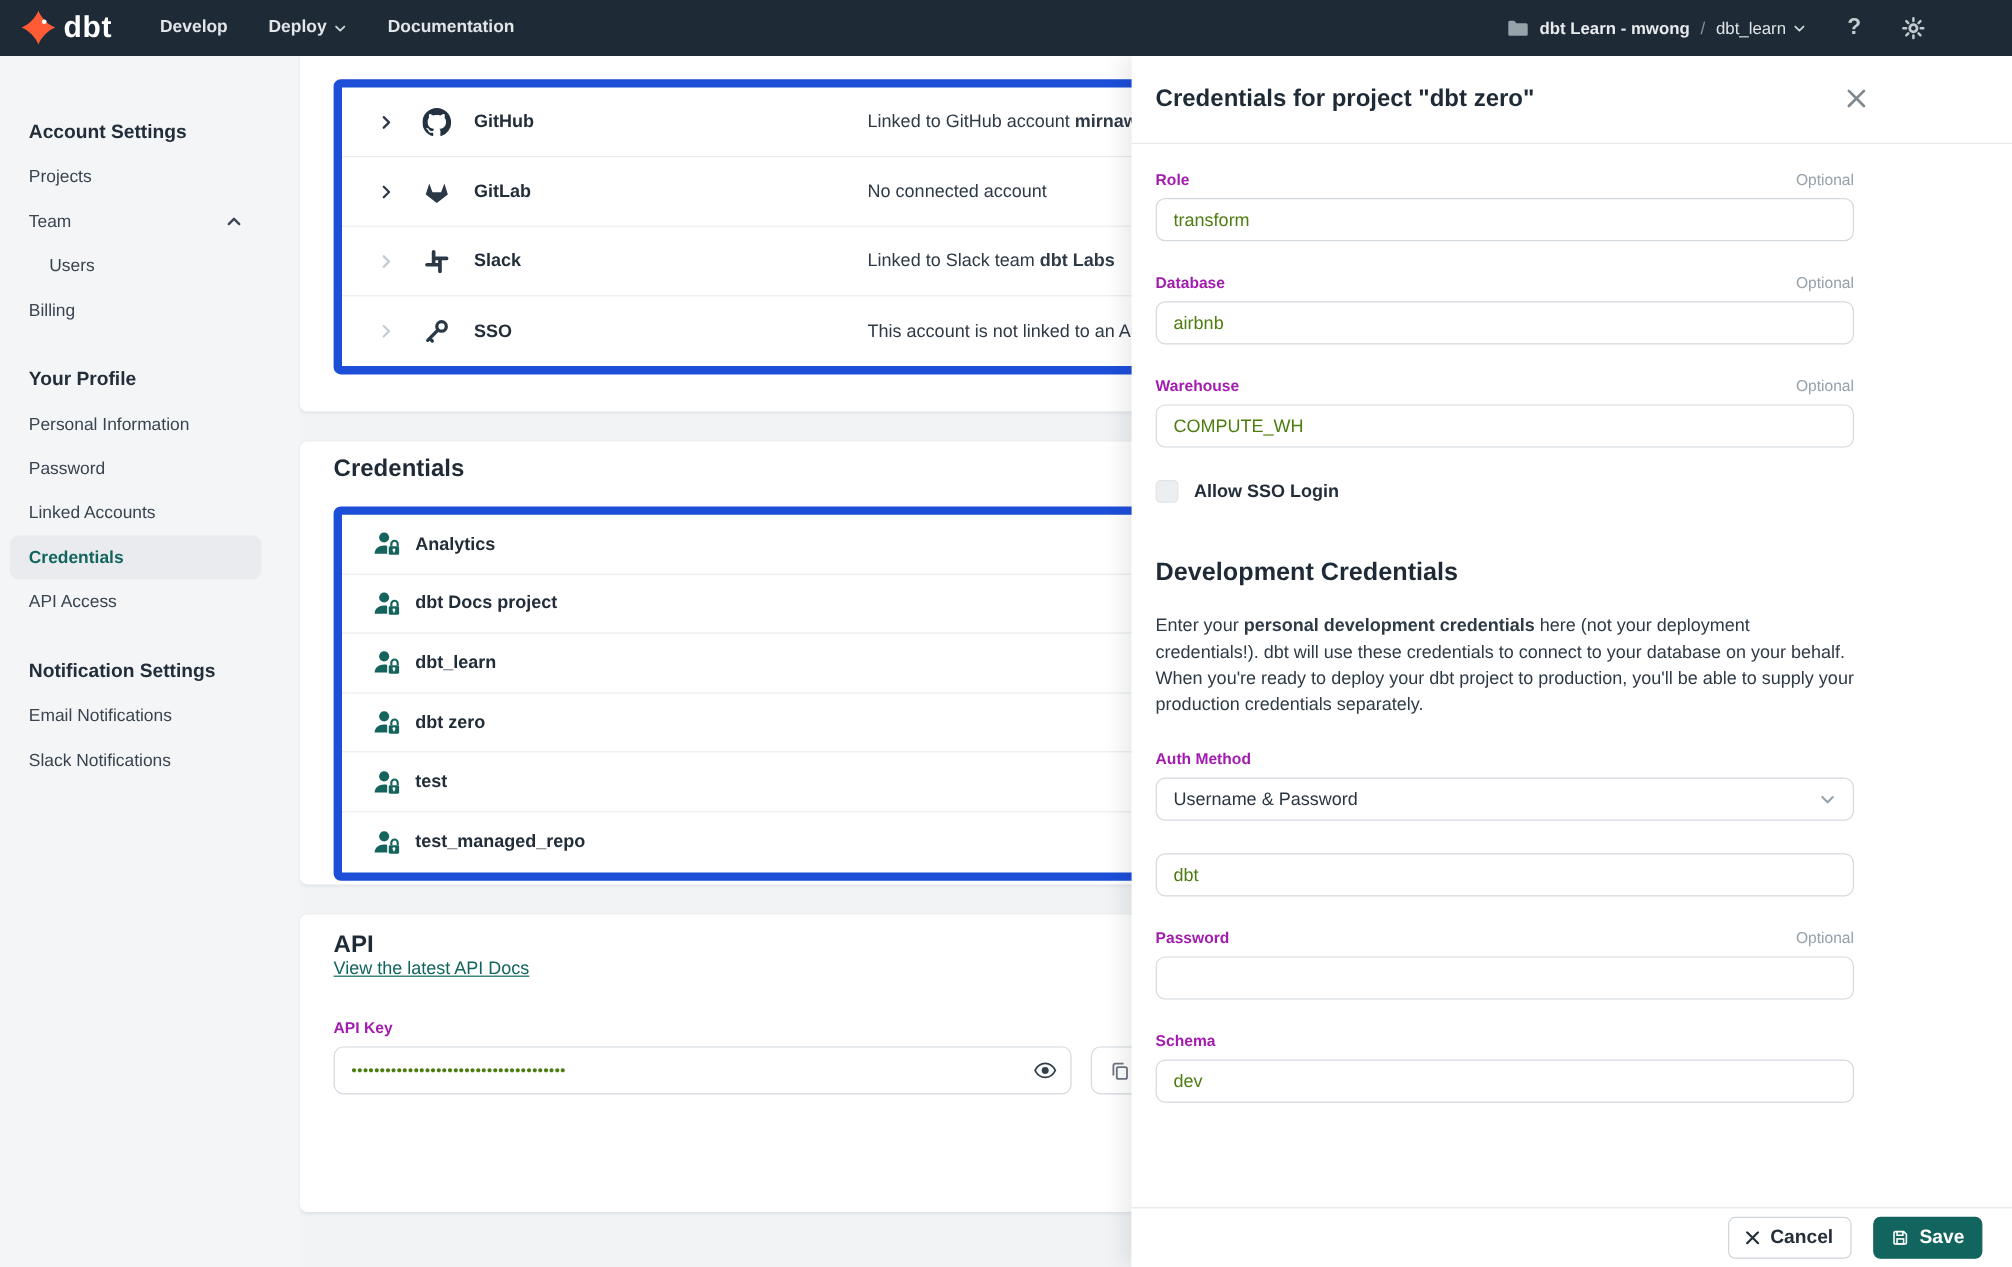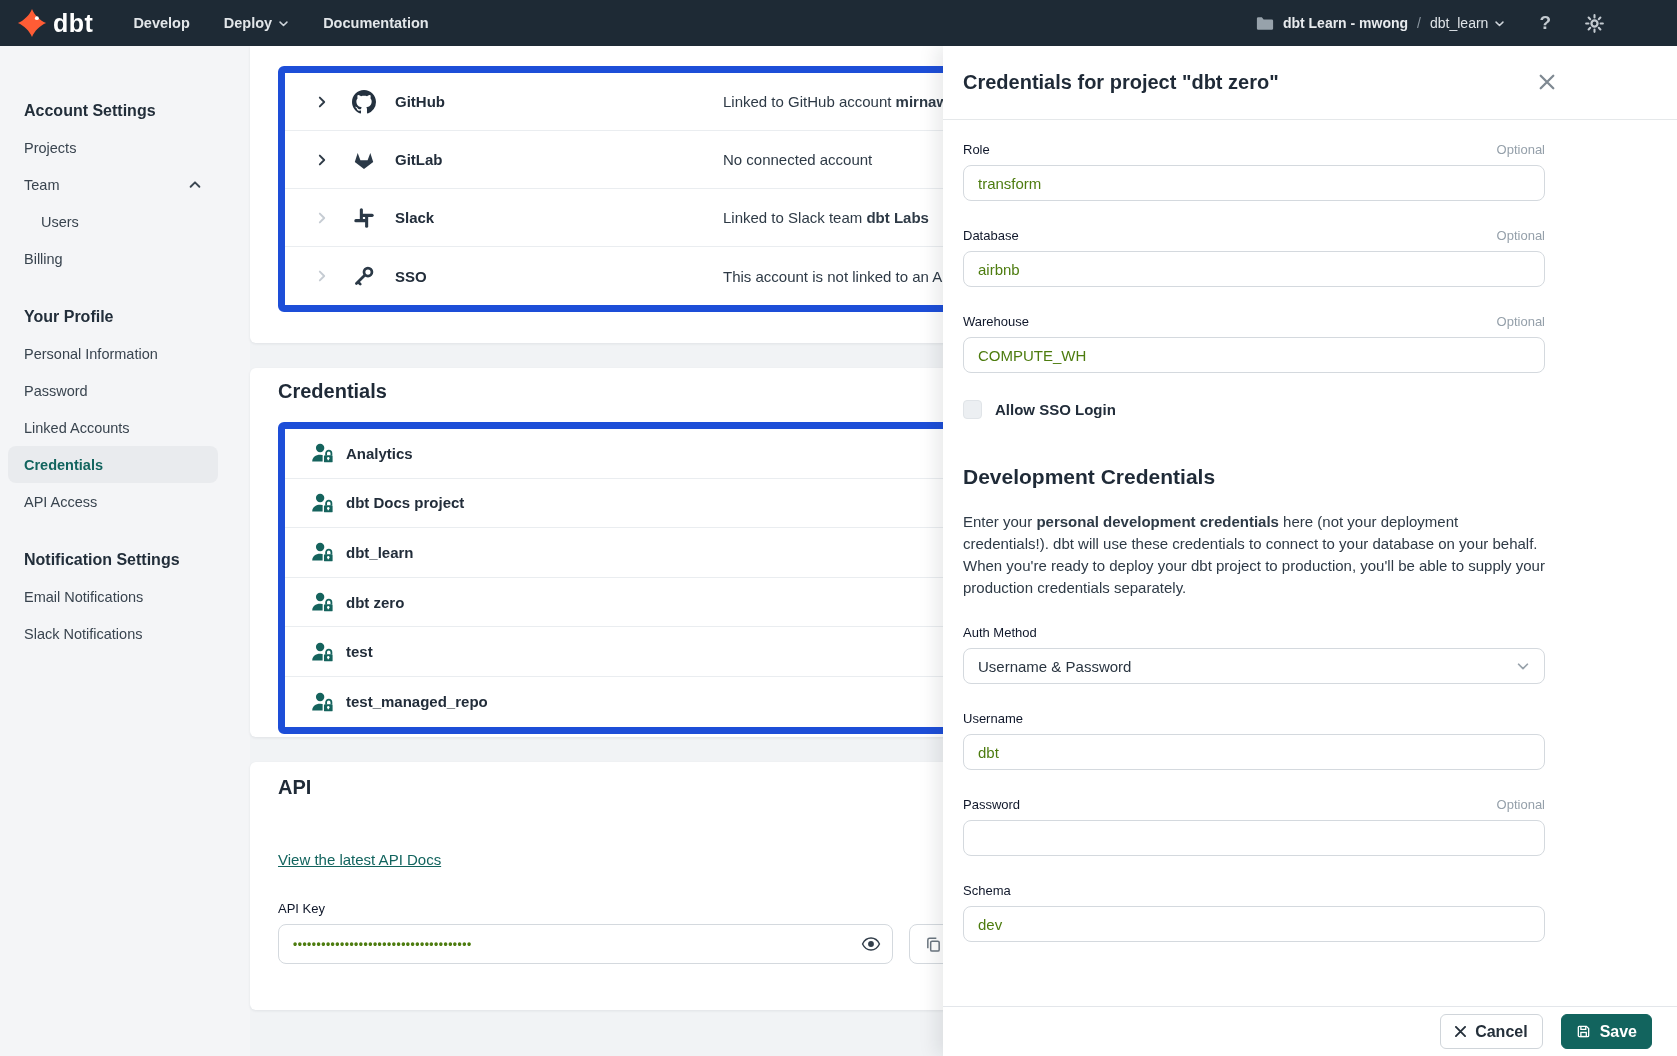--- a/index.html
+++ b/index.html
@@ -44,21 +44,21 @@
   .la-status { position:absolute; left:438px; font-size:15px; color:#2e3a46; white-space:nowrap; }
   .la-status b { font-weight:700; }
 
   .cred-row { height:49.6px; display:flex; align-items:center; padding-left:25px; border-bottom:1px solid #eaedf0; }
   .cred-row:last-child { border-bottom:none; }
   .cred-name { margin-left:10px; font-size:15px; font-weight:700; color:#222d3a; }
 
   .card-title { font-size:20px; font-weight:700; color:#1f2a37; }
 
   .teal-link { color:#12645e; font-size:15px; text-decoration:underline; cursor:pointer; display:inline-block; }
-  .field-label { font-size:13px; font-weight:400; color:#0f172a; }
+  .field-label { font-size:13px; font-weight:700; color:#a21caf; }
   .text-input { height:40px; border:1px solid #d4d9de; border-radius:8px; background:#fff; font-size:15px; color:#4d7c0f; padding:0 14px; font-family:"Liberation Sans",sans-serif; outline:none; width:100%; }
 
   .apikey-row { display:flex; align-items:flex-start; margin-top:8px; }
   .apikey-box { position:relative; width:615px; }
   .apikey-box input { letter-spacing:.5px; font-size:12px; font-weight:700; padding-right:44px; }
   .eye-btn { position:absolute; right:12px; top:10px; background:none; border:none; cursor:pointer; display:flex; }
   .copy-btn { width:48px; height:40px; margin-left:16px; background:#fff; border:1px solid #d4d9de; border-radius:8px; display:flex; align-items:center; justify-content:center; cursor:pointer; }
 
   
   .panel { position:absolute; top:46px; right:0; bottom:0; width:734px; background:#fff; box-shadow:-6px 0 18px rgba(20,30,40,.10); z-index:20; display:flex; flex-direction:column; }
@@ -349,21 +349,21 @@
                 <path d="M14.4 14.6v1.5" stroke="#fff" stroke-width="1"></path>
               </svg>
             </span>
           <span class="cred-name">test_managed_repo</span>
         </div>
       </div>
     </div>
 
     <div class="card card-pad" style="margin-top:25px; height:248px; padding-top:14px;">
       <div class="card-title">API</div>
-      <a class="teal-link" style="margin-top:52px;">View the latest API Docs</a>
+      <a class="teal-link" style="">View the latest API Docs</a>
       <div class="field-label" style="margin-top:32px;">API Key</div>
       <div class="apikey-row">
         <div class="apikey-box">
           <input class="text-input" type="text" readonly="" value="••••••••••••••••••••••••••••••••••••••" style="">
           <button class="eye-btn">
             <svg width="20" height="20" viewBox="0 0 22 22">
                 <path d="M11 4.5c4.2 0 7.6 3 9.3 6.5-1.7 3.5-5.1 6.5-9.3 6.5s-7.6-3-9.3-6.5C3.4 7.5 6.8 4.5 11 4.5z" fill="none" stroke="#323e4a" stroke-width="1.6"></path>
                 <circle cx="11" cy="11" r="3.2" fill="#323e4a"></circle>
               </svg>
           </button>
@@ -428,23 +428,20 @@
       </div>
       <div class="selectbox">
         <span>Username &amp; Password</span>
         <svg width="14" height="14" viewBox="0 0 16 16">
             <path d="M3 6l5 5 5-5" fill="none" stroke="#98a2ab" stroke-width="2" stroke-linecap="round" stroke-linejoin="round"></path>
           </svg>
       </div>
     </div>
 
     <div class="fgroup">
-      <div class="frow">
-        <span class="field-label">Username</span>
-      </div>
       <input class="text-input" type="text" value="dbt" style="">
     </div>
 
     <div class="fgroup">
       <div class="frow">
         <span class="field-label">Password</span>
         <span class="opt">Optional</span>
       </div>
       <input class="text-input" type="password" value="" style="">
     </div>

